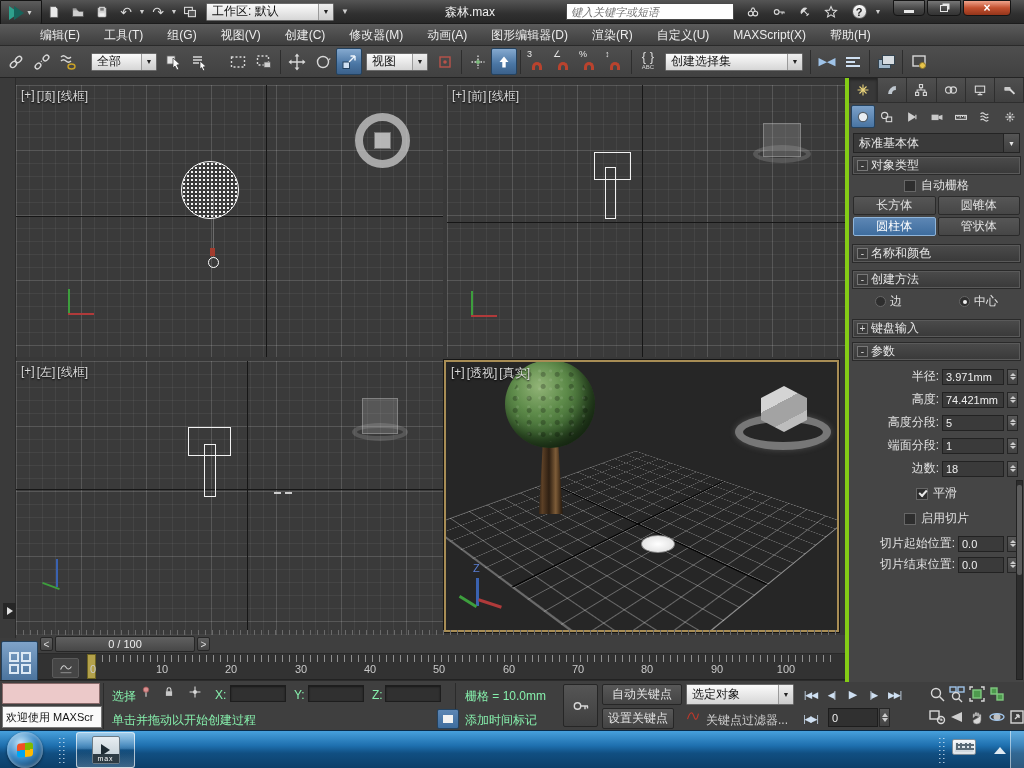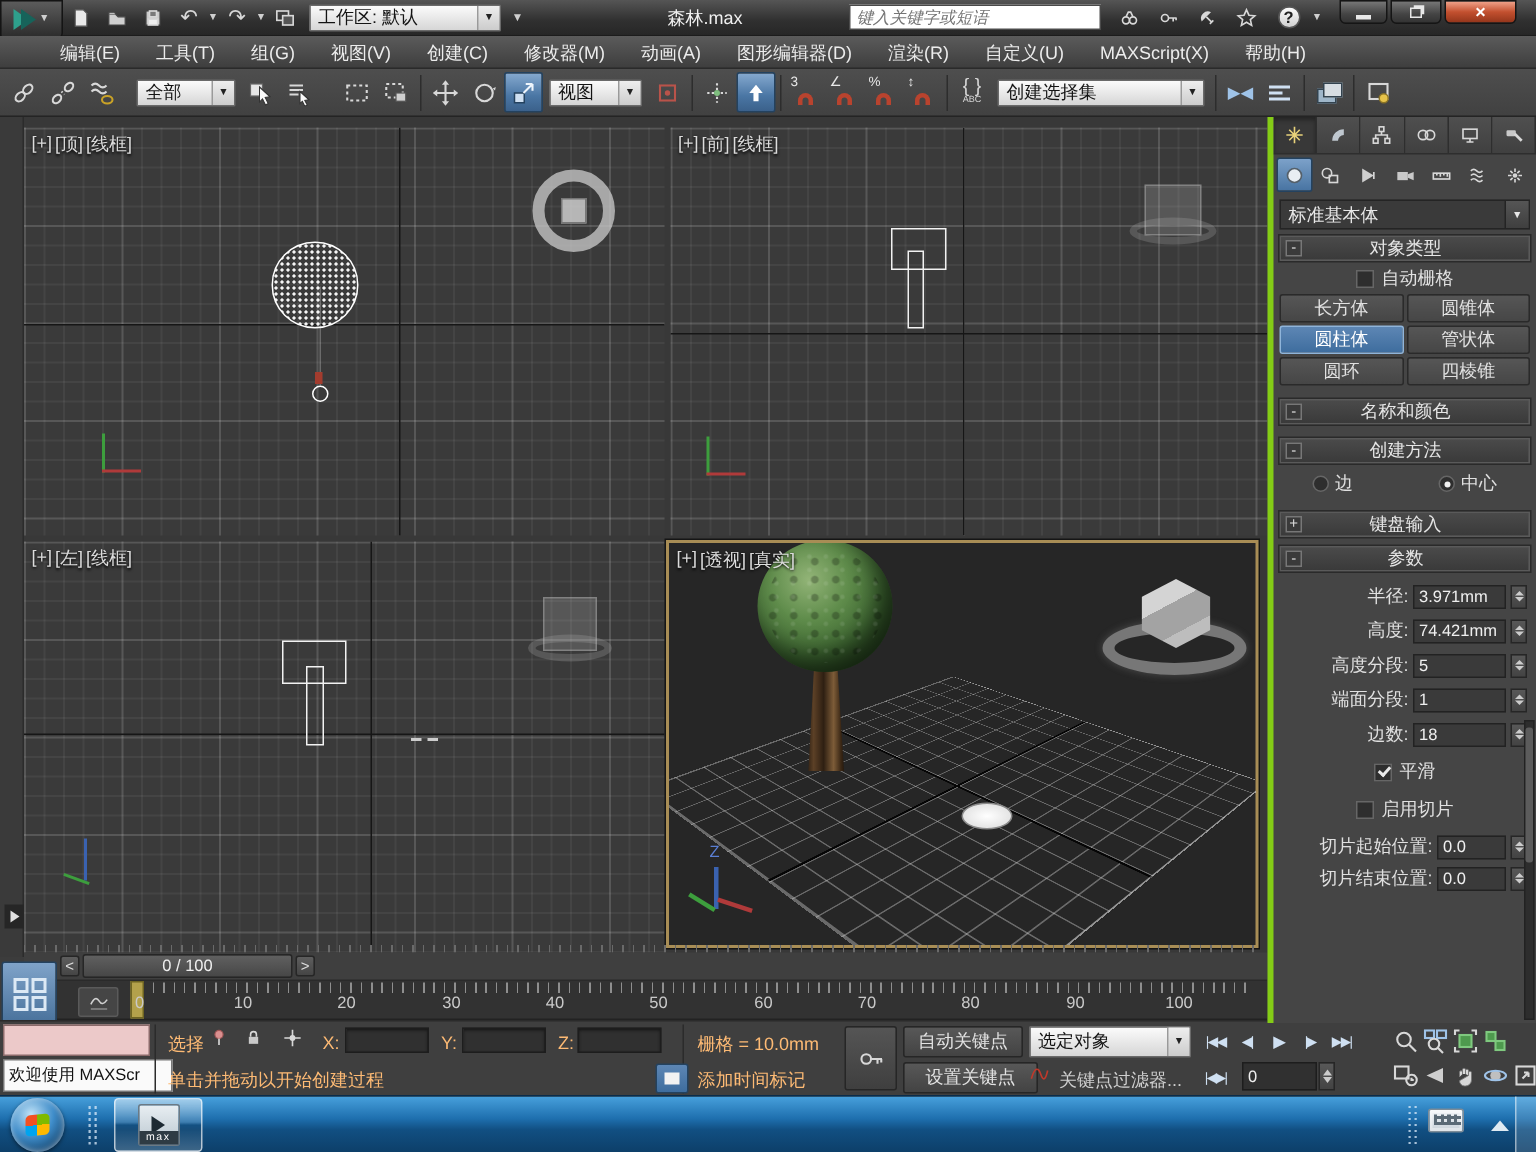--- a/index.html
+++ b/index.html
@@ -119,24 +119,24 @@
   background:repeating-linear-gradient(90deg,#8f8f8f 0 1px,transparent 1px 6.93px)}
 #ruler .num{position:absolute;top:9px;width:26px;text-align:center;color:#c9c9c9;font-size:11px}
 #tlhandle{position:absolute;left:71px;top:0;width:9px;height:25px;background:#b3a14b;border:1px solid #6e6422}
 
 .minicurve{position:absolute;left:52px;top:658px;width:27px;height:20px;border:1px solid #5a5a5a;border-radius:2px;
   display:flex;align-items:center;justify-content:center;background:#454545}
 
 
 #statusbar{position:absolute;left:0;top:680px;width:1024px;height:50px;background:#3f3f3f;border-top:1px solid #2b2b2b}
 #listener-pink{position:absolute;left:2px;top:2px;width:98px;height:21px;background:#ecc9c9;border:1px solid #8a6a6a}
-#listener-white{position:absolute;left:2px;top:25px;width:113px;height:22px;background:#fafafa;border:1px solid #777;
+#listener-white{position:absolute;left:2px;top:25px;width:100px;height:22px;background:#fafafa;border:1px solid #777;
   color:#111;font-size:11px;line-height:20px;padding:0 3px;white-space:nowrap;overflow:hidden}
 .sdiv{position:absolute;width:1px;background:#2b2b2b;top:2px;height:46px}
-.slbl{position:absolute;color:#fdba74;font-size:12px}
+.slbl{position:absolute;color:#86efac;font-size:12px}
 .sfield{position:absolute;height:17px;background:#303030;border:1px solid #1d1d1d;box-shadow:inset 0 1px 2px #181818}
 .sbtn{position:absolute;height:21px;background:linear-gradient(#585858,#434343);border:1px solid #262626;border-radius:2px;
   color:#e2e2e2;font-size:12px;display:flex;align-items:center;justify-content:center}
 .pbtn{width:21px;height:19px;display:flex;align-items:center;justify-content:center;color:#cfe0f2;font-size:9px;
   letter-spacing:-1px;flex:none}
 #frame-field{position:absolute;left:828px;top:27px;width:50px;height:19px;background:#303030;border:1px solid #1d1d1d;
   color:#eee;font-size:11px;padding:0 3px;font-family:"Liberation Sans",sans-serif}
 .spin2{position:absolute;width:11px;height:19px;background:linear-gradient(#585858,#434343);border:1px solid #262626;
   display:flex;flex-direction:column;align-items:center;justify-content:center;gap:1px}
 .spin2 i,.spin .up,.spin .dn{display:block;width:0;height:0;border-left:3px solid transparent;border-right:3px solid transparent}
@@ -149,21 +149,21 @@
 .cptab.on{background:#383838;box-shadow:inset 0 2px 3px #242424}
 #cp-cats{display:flex;height:27px;align-items:center;padding:0 2px;gap:1px}
 .cpcat{width:24px;height:23px;display:flex;align-items:center;justify-content:center;border-radius:2px}
 .cpcat.on{background:linear-gradient(#7ca1c9,#4874a2);border:1px solid #24425f}
 .cpdrop{margin:3px 4px;height:20px;background:#3a3a3a;border:1px solid #242424;color:#e8e8e8;display:flex;align-items:center}
 .cpdrop .cap{flex:1;padding:0 5px}
 .cpdrop .da{width:16px;align-self:stretch;display:flex;align-items:center;justify-content:center;font-size:7px;background:linear-gradient(#555,#3f3f3f);border-left:1px solid #242424}
 .roll{margin:4px 4px 0;height:17px;background:linear-gradient(#4a4a4a,#3a3a3a);border:1px solid #5a5a5a;outline:1px solid #2a2a2a;
   display:flex;align-items:center;color:#e6e6e6}
 .roll .sign{width:11px;height:11px;margin:0 3px;border:1px solid #777;background:#3a3a3a;color:#ddd;font-size:10px;line-height:9px;text-align:center}
-.roll .cap{flex:1;text-align:center;padding-right:16px}
+.roll .cap{flex:1;text-align:left;padding-right:16px}
 .btnrow{display:flex;gap:2px;margin:2px 4px 0}
 .obtn{flex:1;height:19px;background:linear-gradient(#565656,#464646);border:1px solid #2a2a2a;border-radius:2px;
   color:#e0e0e0;display:flex;align-items:center;justify-content:center;font-size:12px}
 .obtn.on{background:linear-gradient(#5d86b4,#3e6d9e);border:1px solid #8fb4d9;color:#fff}
 .ckrow{display:flex;align-items:center;justify-content:center;gap:5px;margin-top:3px;color:#e0e0e0}
 .ckb{width:12px;height:12px;background:#2e2e2e;border:1px solid #666;position:relative}
 .ckb.on::after{content:"";position:absolute;left:2px;top:1px;width:6px;height:3px;border-left:2px solid #e8e8e8;border-bottom:2px solid #e8e8e8;transform:rotate(-48deg)}
 .rdo{width:11px;height:11px;border-radius:50%;background:#2e2e2e;border:1px solid #666;position:relative}
 .rdo.on::after{content:"";position:absolute;left:2.5px;top:2.5px;width:4px;height:4px;border-radius:50%;background:#f0f0f0}
 .namefield{margin:4px 4px 2px;height:20px;display:flex;gap:3px}
@@ -605,21 +605,21 @@
     <span class="slbl" style="left:465px;top:31px">添加时间标记</span>
 
     <span class="abs" style="left:563px;top:3px;width:35px;height:43px;background:linear-gradient(#555,#3f3f3f);border:1px solid #262626;border-radius:2px;display:flex;align-items:center;justify-content:center">
       <svg class="si" viewBox="0 0 18 18">
           <circle cx="5.5" cy="9" r="3.2"></circle>
           <path d="M8.7 9 H16 M13 9 v3.2 M15.5 9 v2.4"></path>
         </svg>
       </span>
 
     <span class="sbtn" style="left:602px;top:3px;width:80px">自动关键点</span>
-    <span class="sbtn" style="left:602px;top:27px;width:90px">设置关键点</span>
+    <span class="sbtn" style="left:602px;top:27px;width:72px">设置关键点</span>
 
     <div class="combo" style="position:absolute;left:686px;top:3px;width:108px;height:21px">
       <span class="cap">选定对象</span>
       <span class="da">▼</span>
     </div>
     <span class="abs" style="left:686px;top:28px">
       <svg class="si sm" viewBox="0 0 18 18">
           <path d="M2 13 C5 3 8 3 10 9 S14 15 16 6" stroke="#c0392b"></path>
         </svg></span>
     <span class="slbl" style="left:706px;top:31px;color:#cfcfcf">关键点过滤器...</span>
@@ -776,24 +776,20 @@
       <span>自动栅格</span>
     </div>
     <div class="btnrow">
       <span class="obtn">长方体</span>
       <span class="obtn">圆锥体</span>
     </div>
     <div class="btnrow">
       <span class="obtn on">圆柱体</span>
       <span class="obtn">管状体</span>
     </div>
-    <div class="btnrow">
-      <span class="obtn">圆环</span>
-      <span class="obtn">四棱锥</span>
-    </div>
 
     <div class="roll" style="margin-top:9px">
       <span class="sign">-</span>
       <span class="cap">名称和颜色</span>
     </div>
 
     <div class="roll" style="margin-top:9px">
       <span class="sign">-</span>
       <span class="cap">创建方法</span>
     </div>

